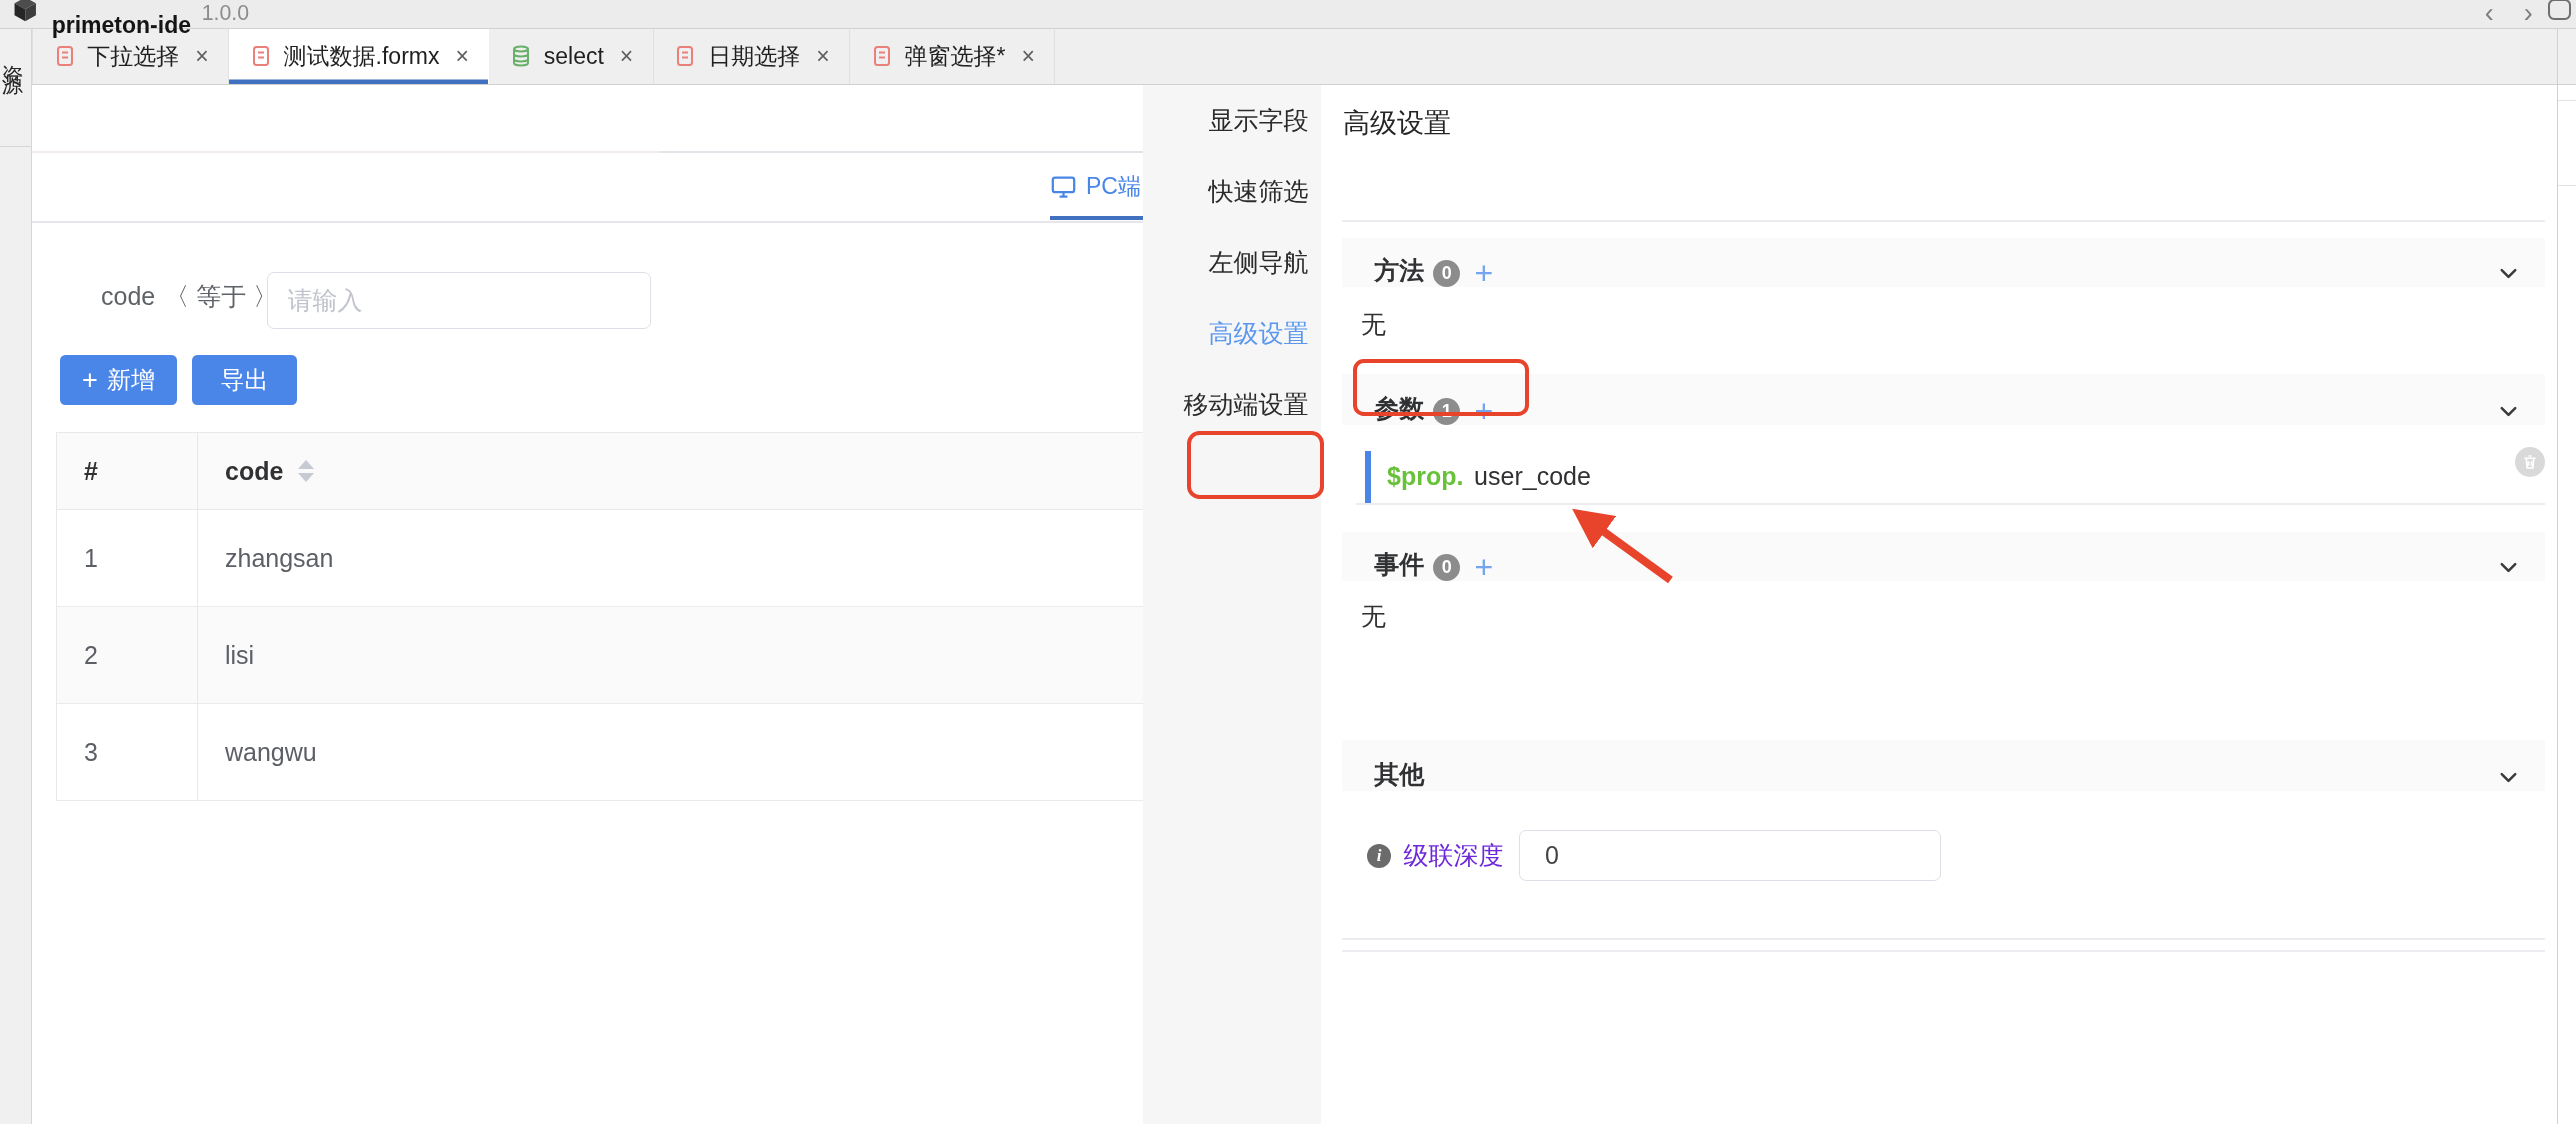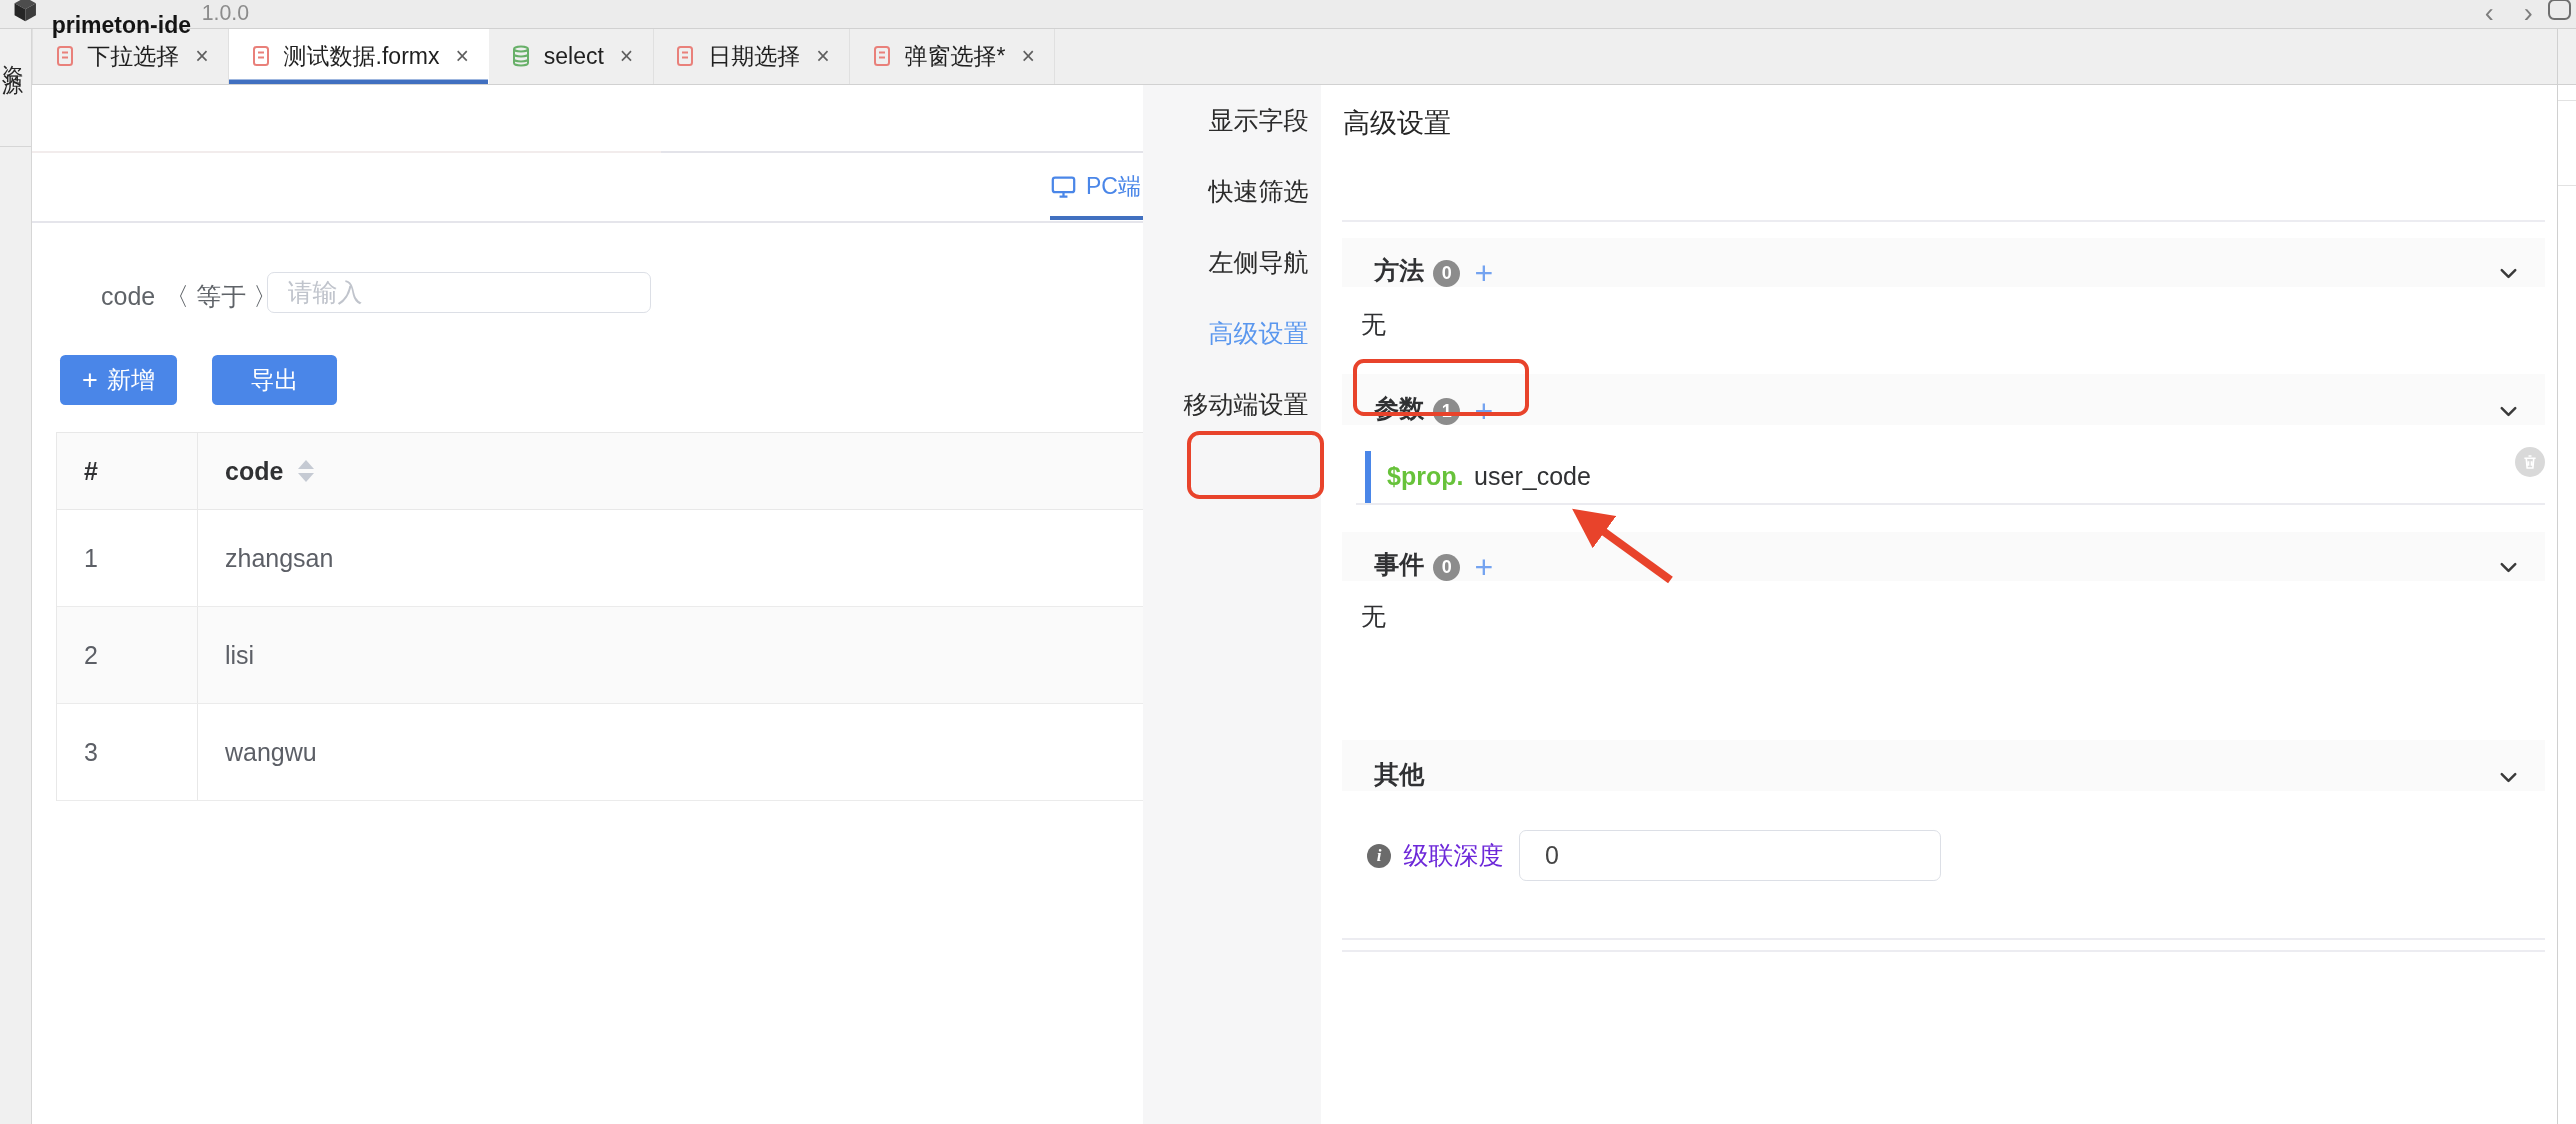--- a/index.html
+++ b/index.html
@@ -38,30 +38,30 @@
   .content { position:absolute; left:33px; top:85px; width:2524px; height:1039px; background:#fff; z-index:1; }
   .hairline-a { position:absolute; left:32px; top:151px; width:629px; height:1.8px; background:#f2ecec; z-index:2; }
   .hairline-b { position:absolute; left:661px; top:151px; width:1896px; height:1.8px; background:#e3e3e9; z-index:2; }
   .device-tab { position:absolute; left:1050px; top:157px; height:59px; display:flex; align-items:center; gap:9px;
                 color:#4a86e8; font-size:23px; z-index:2; cursor:pointer; }
   .device-underline { position:absolute; left:1050px; top:216px; width:100px; height:4.4px; background:#4170c0; z-index:2; }
   .divider-2 { position:absolute; left:32px; top:221px; width:2525px; height:1.8px; background:#e5e5eb; z-index:2; }
 
   .filter-label { position:absolute; left:101px; top:272px; height:49px; display:flex; align-items:center; gap:9px;
                   font-size:25px; color:#5f6368; z-index:2; }
-  .filter-input { position:absolute; left:267px; top:272px; width:384px; height:41px; border:1.8px solid #dcdfe6;
+  .filter-input { position:absolute; left:267px; top:272px; width:384px; height:57px; border:1.8px solid #dcdfe6;
                   border-radius:7.1px; font-size:25px; color:#333; padding:0 19.6px; outline:none; z-index:2;
                   font-family:inherit; }
   .filter-input::placeholder { color:#c0c4cc; }
 
   .btn { position:absolute; top:355px; height:50px; background:#4a86e8; color:#fff; border:none; border-radius:5.3px;
          font-size:24px; display:flex; align-items:center; justify-content:center; gap:9px; cursor:pointer; z-index:2;
          font-family:inherit; }
   .btn-add { left:60px; width:117px; }
-  .btn-export { left:212px; width:125px;text-align:right; }
+  .btn-export { left:192px; width:105px;text-align:right; }
   .b-plus { font-size:27px; font-weight:300; line-height:25px; }
 
   
   .dtable { position:absolute; left:56px; top:432px; width:2501px; z-index:2; border-left:0.9px solid #e8e8e8; }
   .trow { display:flex; height:97px; border-bottom:0.9px solid #ebebeb; background:#fff; }
   .trow.alt { background:#fafafa; }
   .thead { height:78px; background:#fafafa; border-top:0.9px solid #e8e8e8; border-bottom:0.9px solid #e8e8e8;
            font-weight:bold; color:#303133; }
   .cell { display:flex; align-items:center; padding-left:27px; font-size:25px; color:#5c5f66; }
   .thead .cell { color:#303133; }

